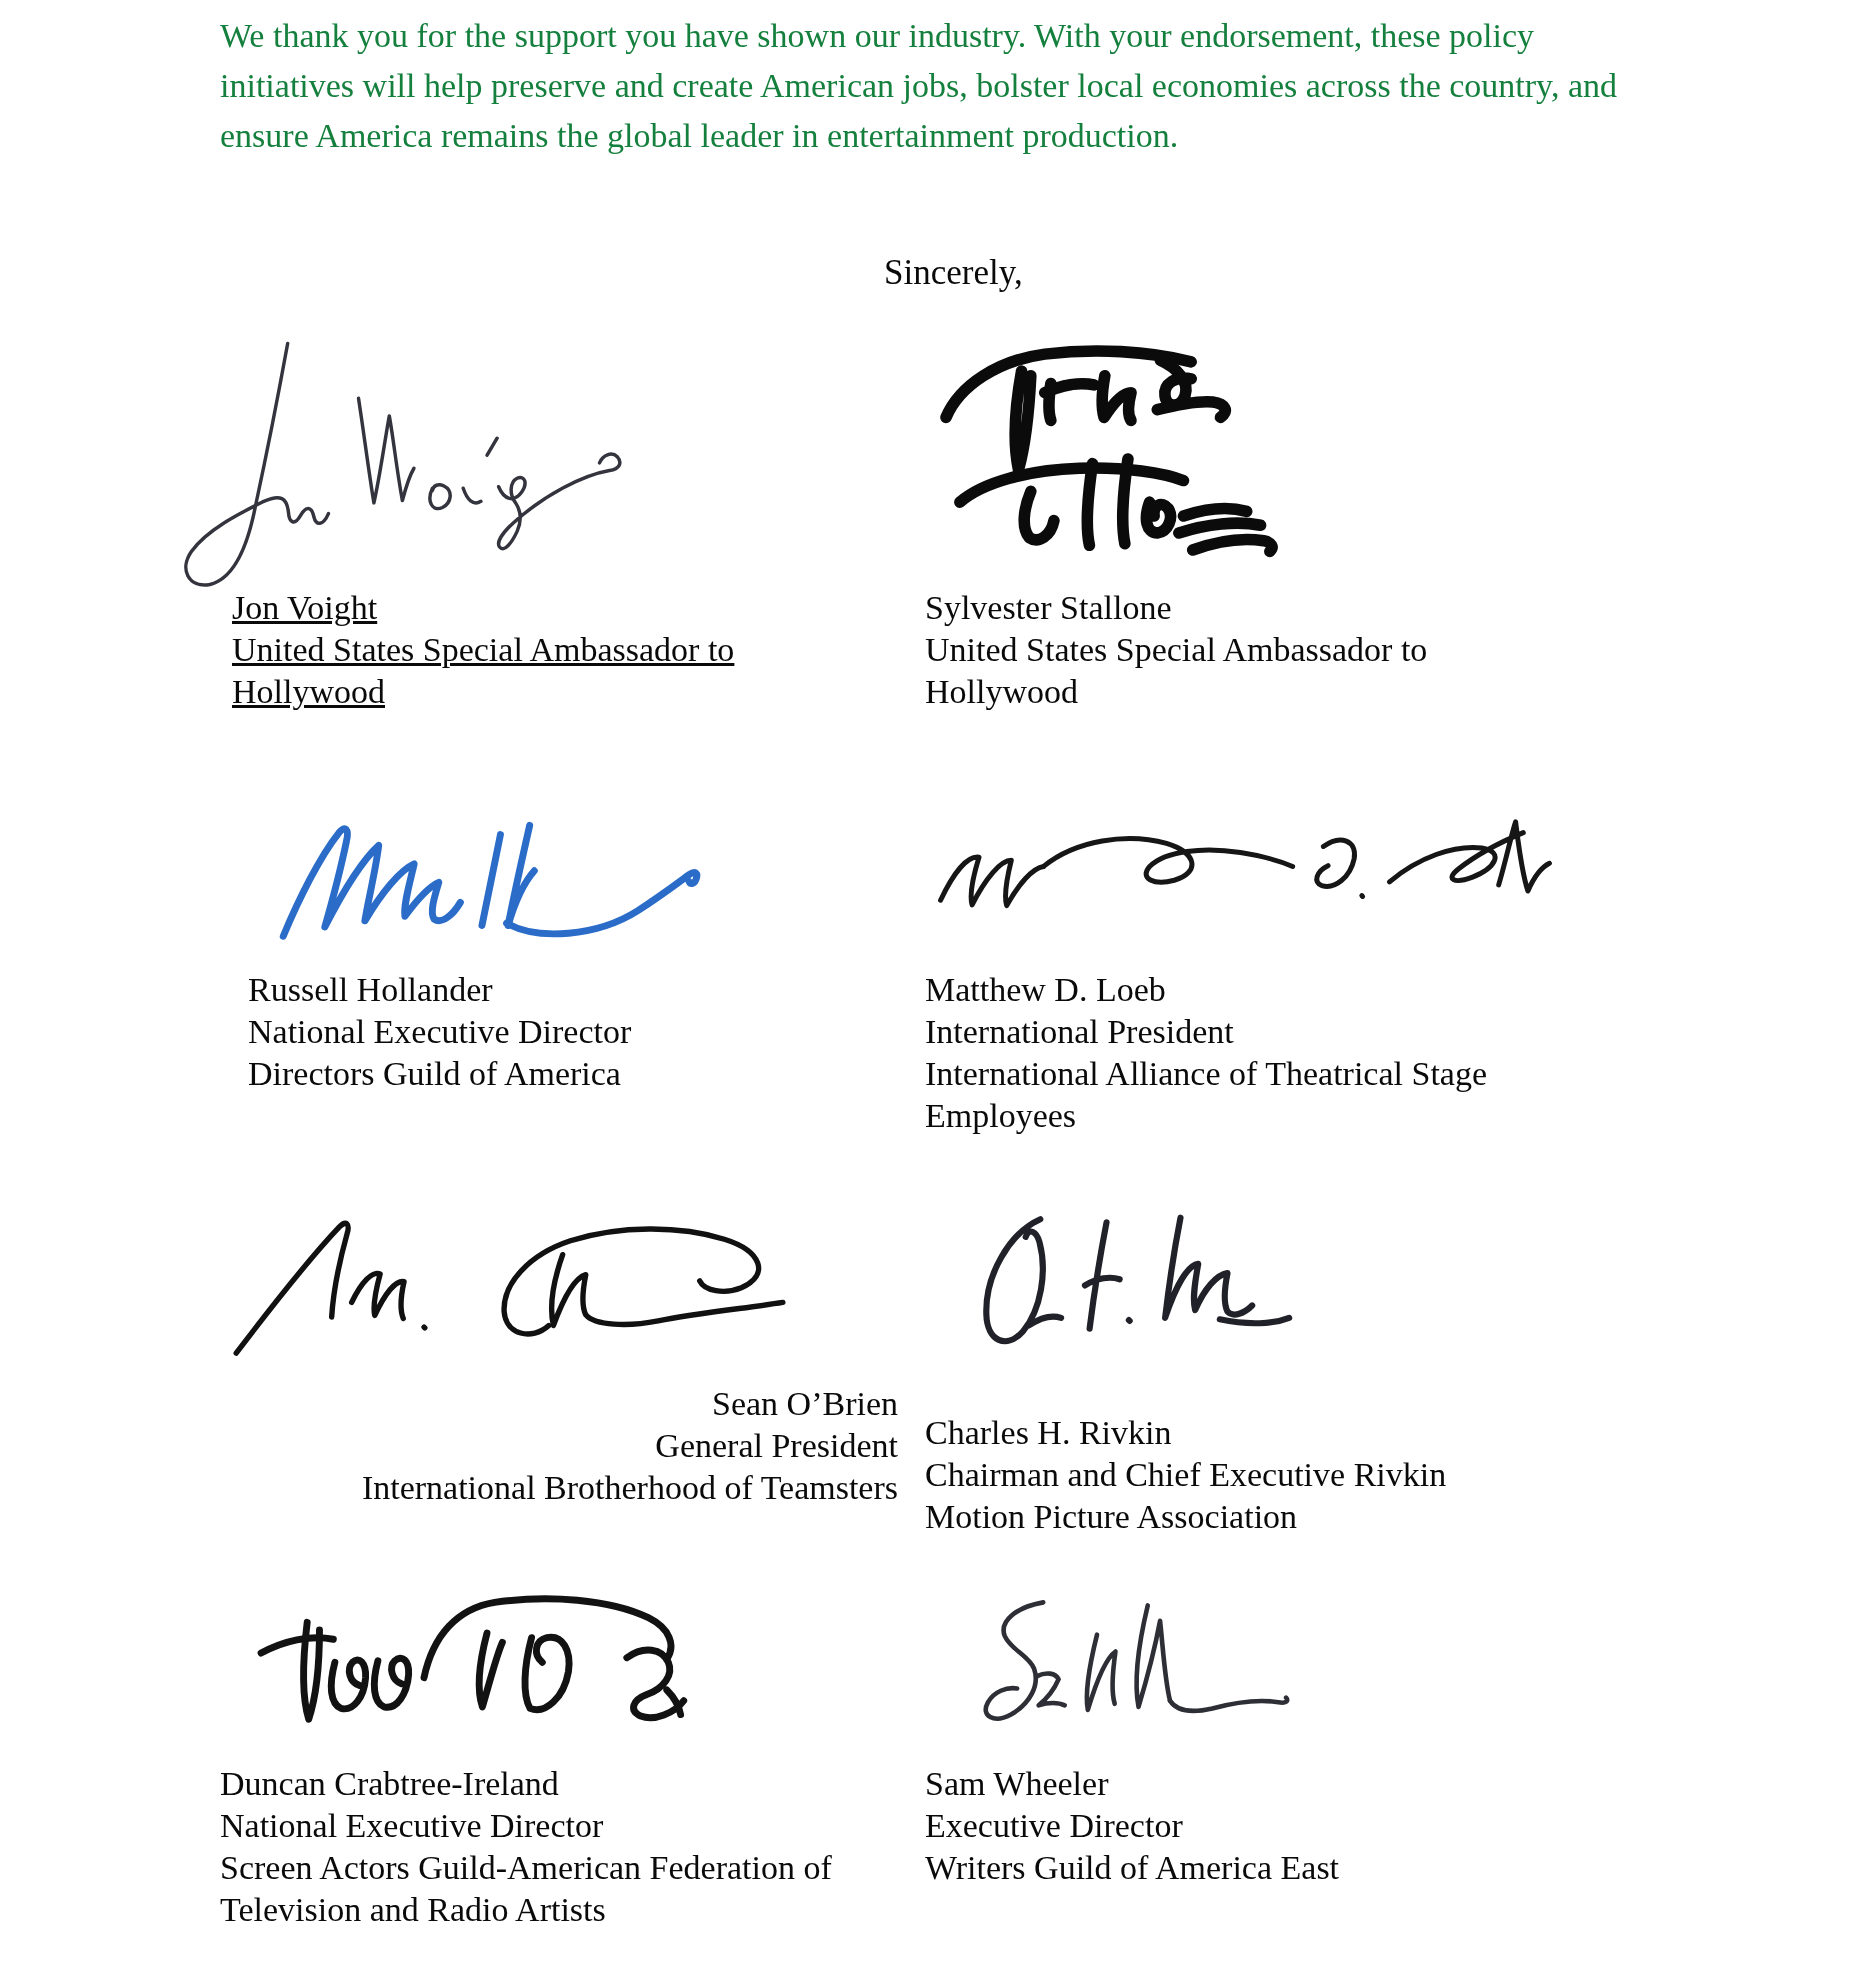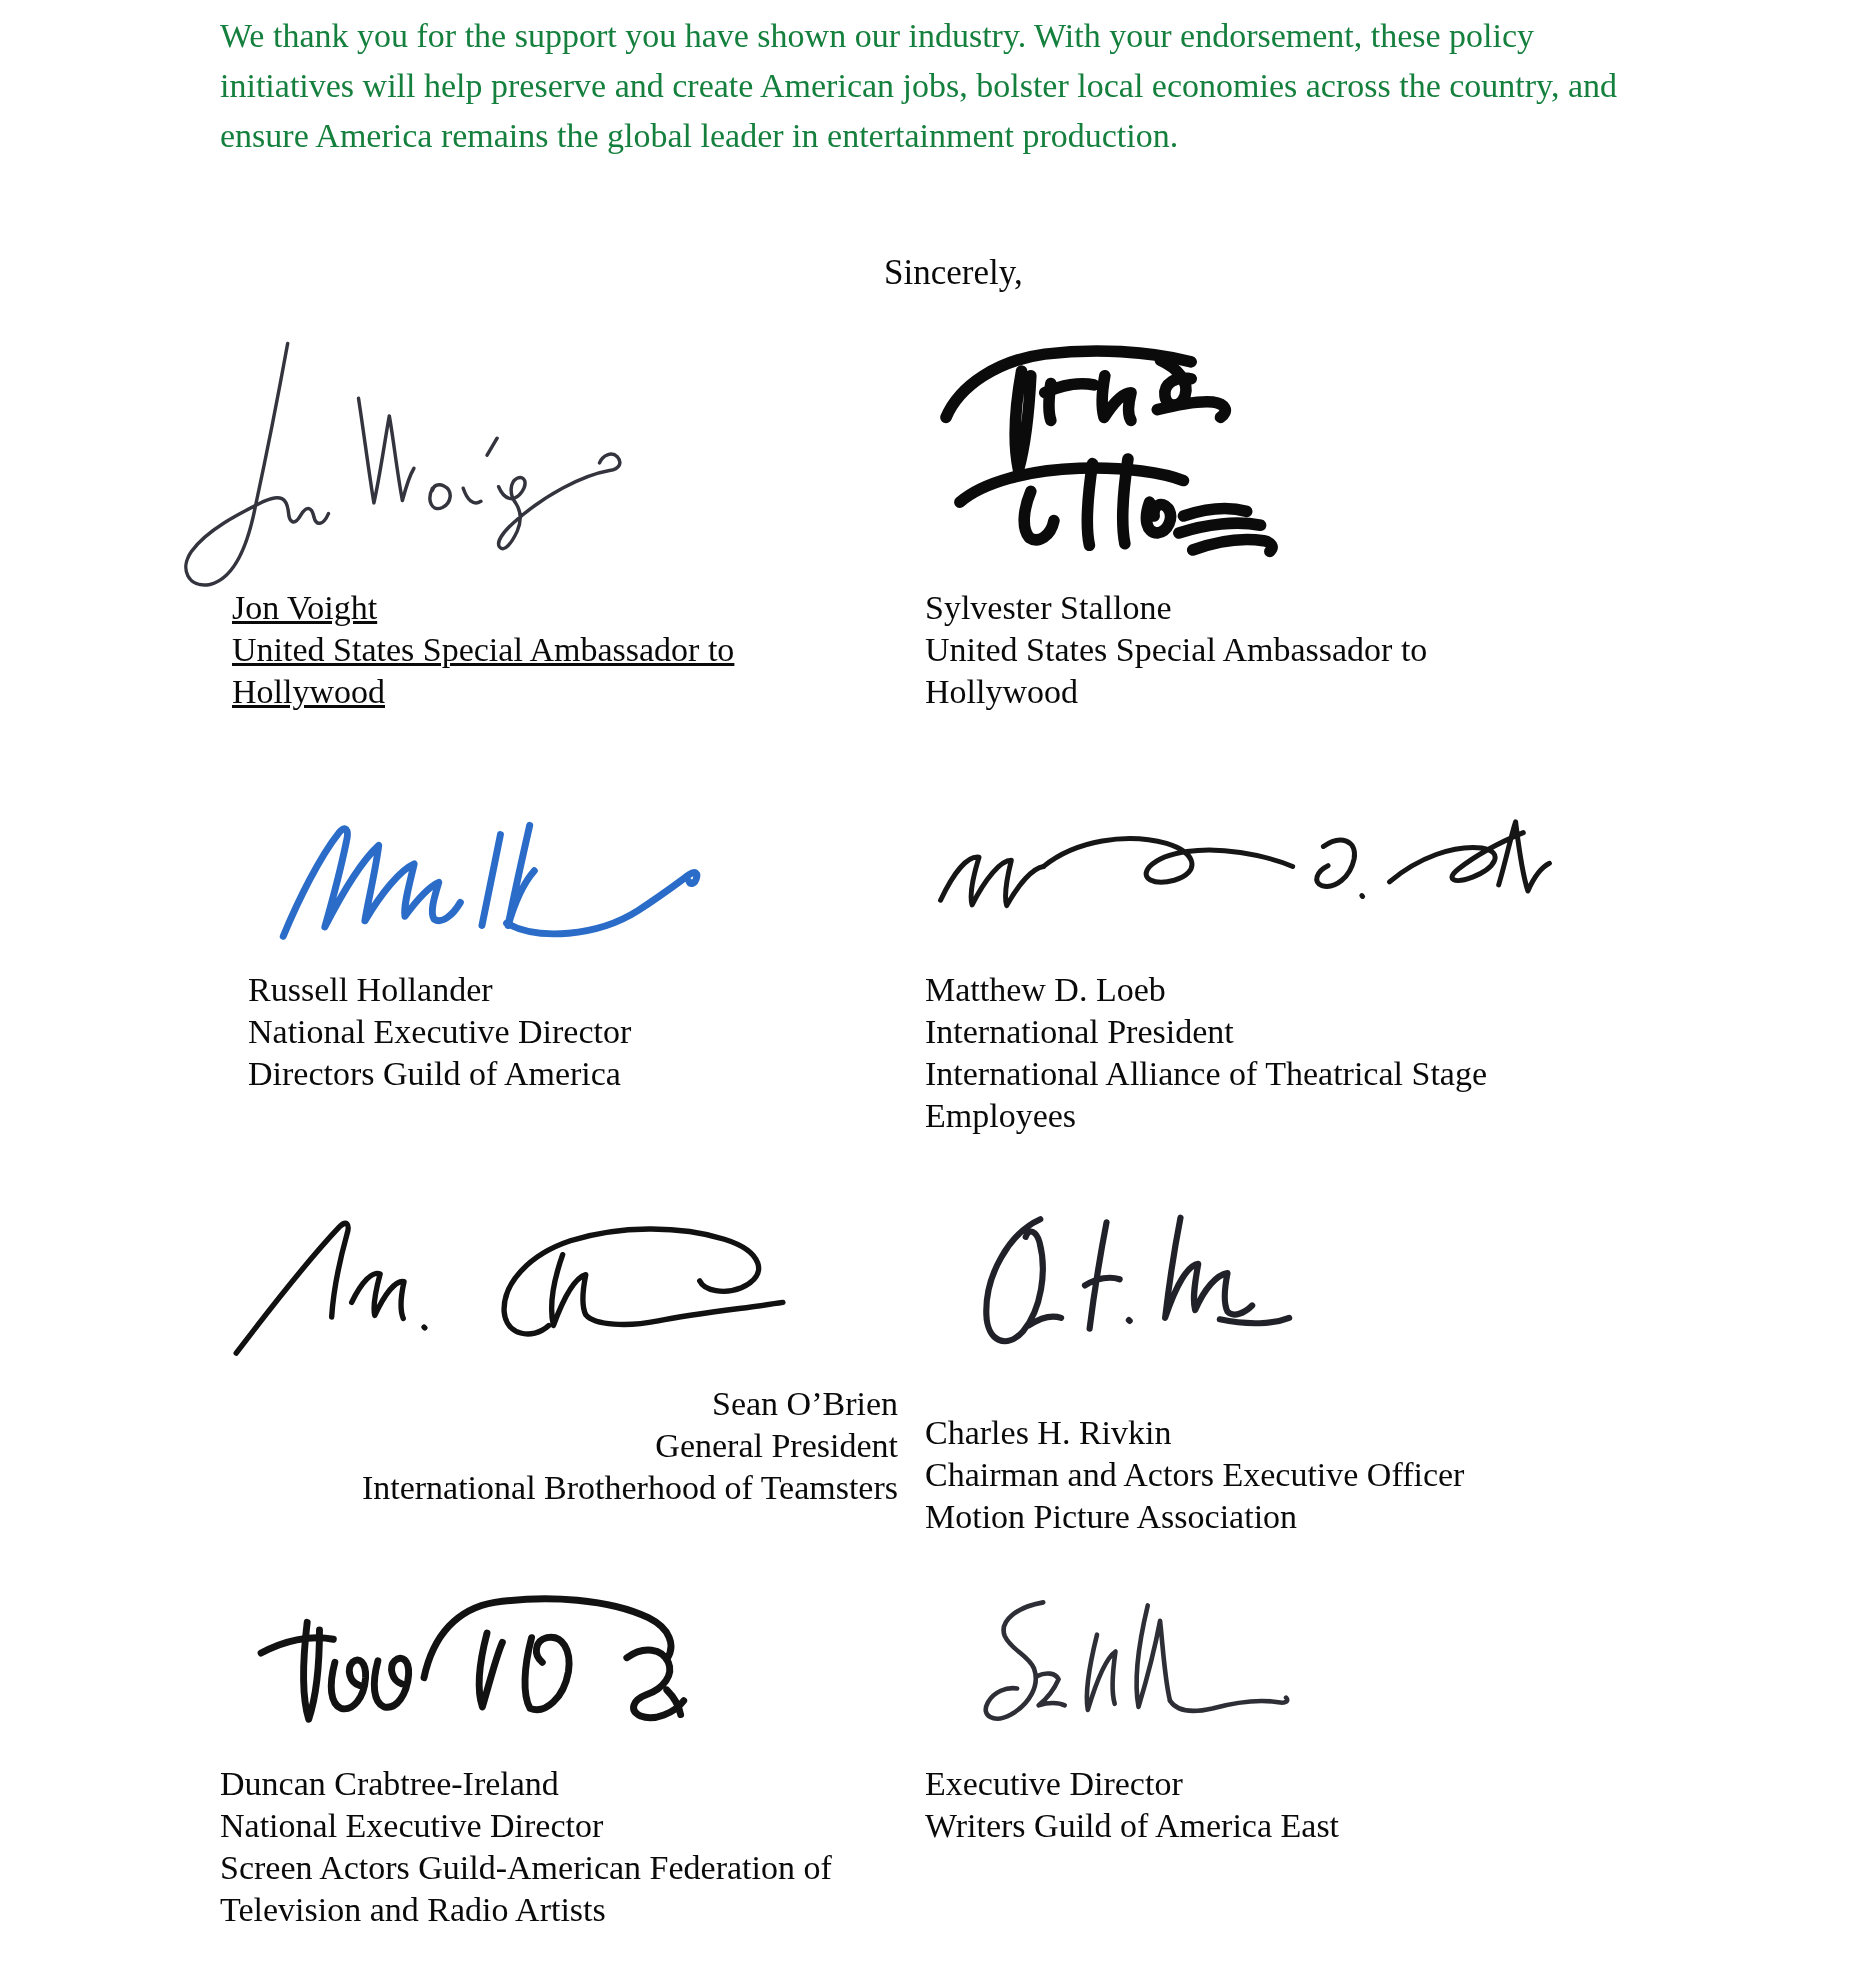--- a/index.html
+++ b/index.html
@@ -125,21 +125,21 @@
 
   <svg class="sig" style="left:954px; top:1202px;" width="339" height="170" viewBox="0 0 440 220">
     <g fill="none" stroke="#21212a" stroke-linecap="round" stroke-linejoin="round" stroke-width="8">
       <path d="M 112 22 C 72 40 40 95 42 146 C 43 180 68 192 90 167 C 113 139 121 90 111 52 C 107 37 97 33 93 45 M 97 160 C 112 150 127 146 139 150"></path>
       <path d="M 198 26 C 188 78 180 132 176 164 M 170 108 C 186 98 203 96 215 100 M 227 153 l 1 1"></path>
       <path d="M 294 20 C 285 66 278 116 274 150 C 288 108 303 82 317 80 C 313 102 309 126 313 140 C 325 112 341 94 355 92 C 351 112 349 130 355 142 C 363 150 377 144 387 134 M 345 152 C 383 160 415 158 435 150"></path>
     </g>
   </svg>
   <div class="sig-text" style="left:925px; top:1379px; width:616px;margin-top:33px;">
     <div class="line">Charles H. Rivkin</div>
-    <div class="line">Chairman and Actors Executive Officer</div>
+    <div class="line">Chairman and Chief Executive Rivkin</div>
     <div class="line">Motion Picture Association</div>
   </div>
 
   <svg class="sig" style="left:248px; top:1587px;" width="478" height="146" viewBox="0 0 620 190">
     <g fill="none" stroke="#121212" stroke-linecap="round" stroke-linejoin="round" stroke-width="9">
       <path d="M 16 86 C 45 70 80 62 110 68"></path>
       <path d="M 76 46 C 70 96 68 140 78 172 C 88 142 92 100 92 56"></path>
       <path d="M 112 98 C 104 128 106 152 120 158 C 136 162 150 144 152 118 C 153 98 143 90 135 98 C 127 107 131 124 144 128"></path>
       <path d="M 168 96 C 160 126 162 150 176 156 C 192 160 206 140 208 114 C 209 95 199 88 190 96 C 182 104 186 122 199 126"></path>
       <path d="M 228 118 C 240 62 272 28 320 20 C 390 10 470 16 520 40 C 548 54 556 76 544 94"></path>
@@ -157,18 +157,19 @@
   <svg class="sig" style="left:946px; top:1587px;" width="362" height="146" viewBox="0 0 470 190">
     <g fill="none" stroke="#2e2e36" stroke-linecap="round" stroke-linejoin="round" stroke-width="6">
       <path d="M 126 20 C 92 26 68 44 76 64 C 84 82 106 88 114 106 C 122 128 108 152 84 166 C 62 178 44 168 54 150 C 62 136 78 130 92 132"></path>
       <path d="M 118 116 C 130 110 142 112 146 120 C 140 134 130 146 120 154 C 132 150 146 150 154 154"></path>
       <path d="M 196 62 C 186 102 180 138 184 160 C 196 120 208 92 220 84 C 216 112 214 136 219 152"></path>
       <path d="M 262 24 C 250 74 244 124 250 156 C 262 116 272 76 278 44 C 282 80 284 120 291 148"></path>
       <path d="M 291 148 C 300 162 320 164 346 158 C 376 150 408 146 432 150 C 442 152 446 148 442 144"></path>
     </g>
   </svg>
   <div class="sig-text" style="left:925px; top:1763px; width:616px;">
+    <div class="line">Sam Wheeler</div>
     <div class="line">Executive Director</div>
     <div class="line">Writers Guild of America East</div>
   </div>
 
 </div>
 
 
 </body></html>

